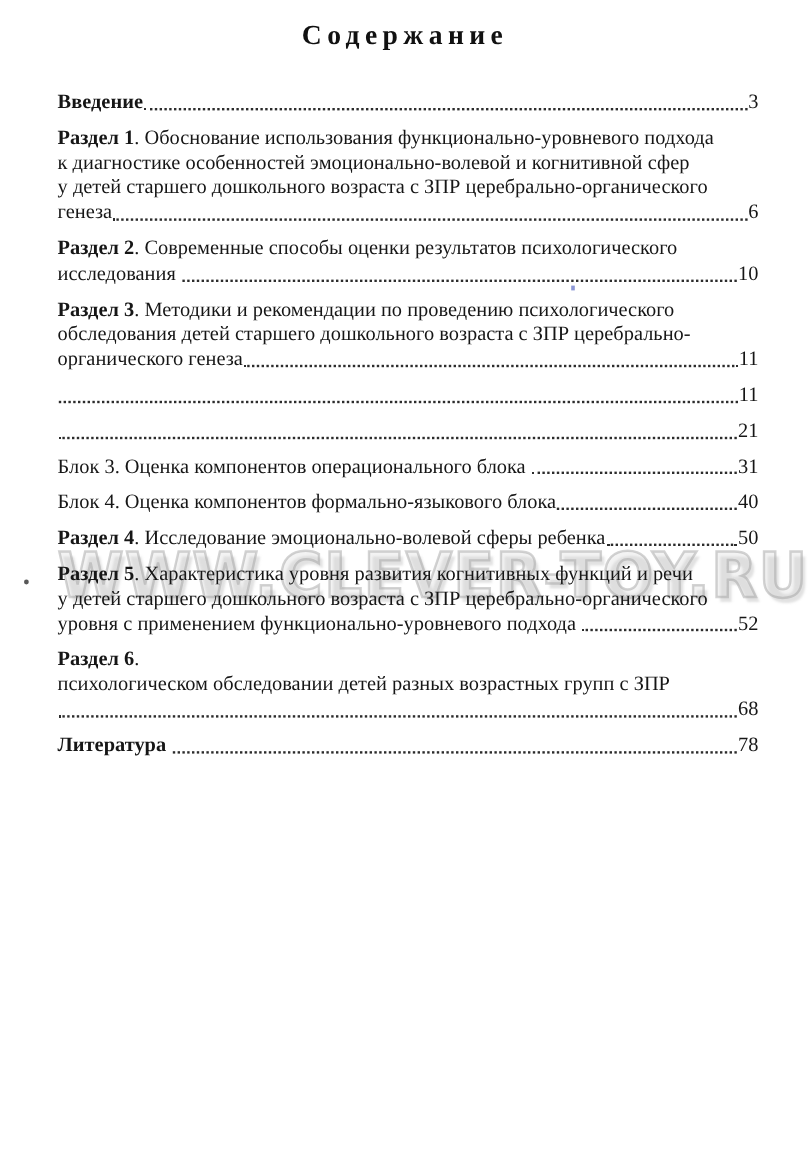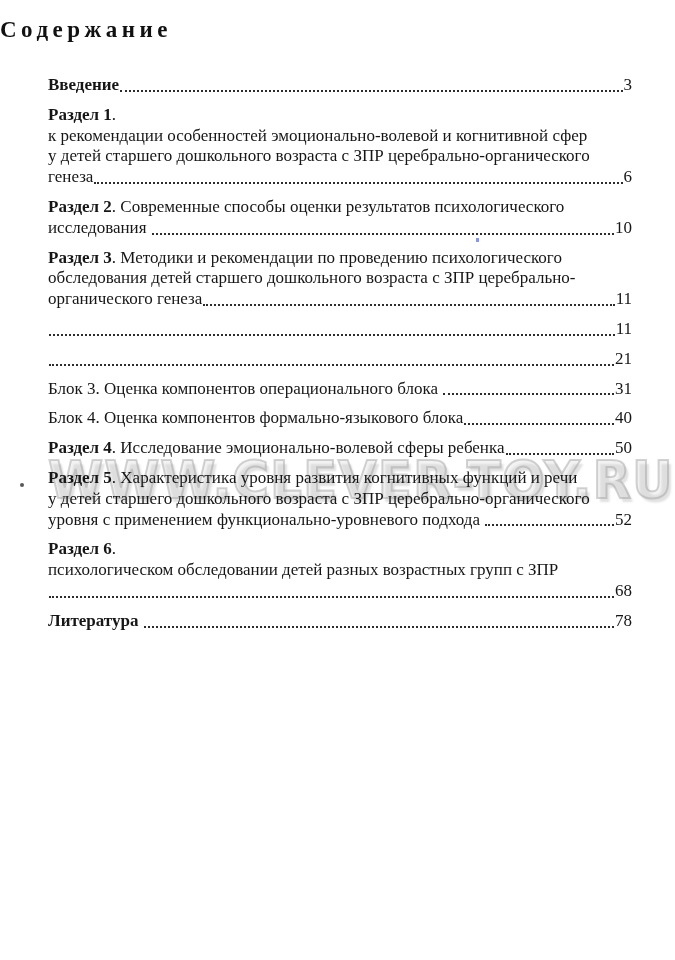--- a/index.html
+++ b/index.html
@@ -13,21 +13,21 @@
     background: #ffffff;
     overflow: hidden;
     font-family: "Liberation Serif", serif;
     color: #161616;
   }
   .title {
     position: relative;
     z-index: 2;
     margin: 0;
     padding-top: 17px;
-    text-align: left;
+    text-align: center;
     font-size: 23px;
     font-weight: bold;
     letter-spacing: 4.5px;
     color: #111;
   }
   .toc {
     position: absolute;
     z-index: 2;
     left: 48px;
     right: 43px;
@@ -98,23 +98,24 @@
           <span class="lbl">Введение</span>
           <span class="txt"></span>
           <span class="leader"></span>
           <span class="page-num">3</span>
         </div>
       </div>
       <div class="entry">
         <div class="line">
           <span class="lbl">Раздел 1</span>
           <span class="txt">. </span>
-        </div>
-        <div class="line">
-          <span class="txt">к рекомендации особенностей эмоционально-волевой и когнитивной сфер</span>
+          <span class="txt">Обоснование использования функционально-уровневого подхода</span>
+        </div>
+        <div class="line">
+          <span class="txt">к диагностике особенностей эмоционально-волевой и когнитивной сфер</span>
         </div>
         <div class="line">
           <span class="txt">у детей старшего дошкольного возраста с ЗПР церебрально-органического</span>
         </div>
         <div class="line">
           <span class="txt">генеза</span>
           <span class="leader"></span>
           <span class="page-num">6</span>
         </div>
       </div>

